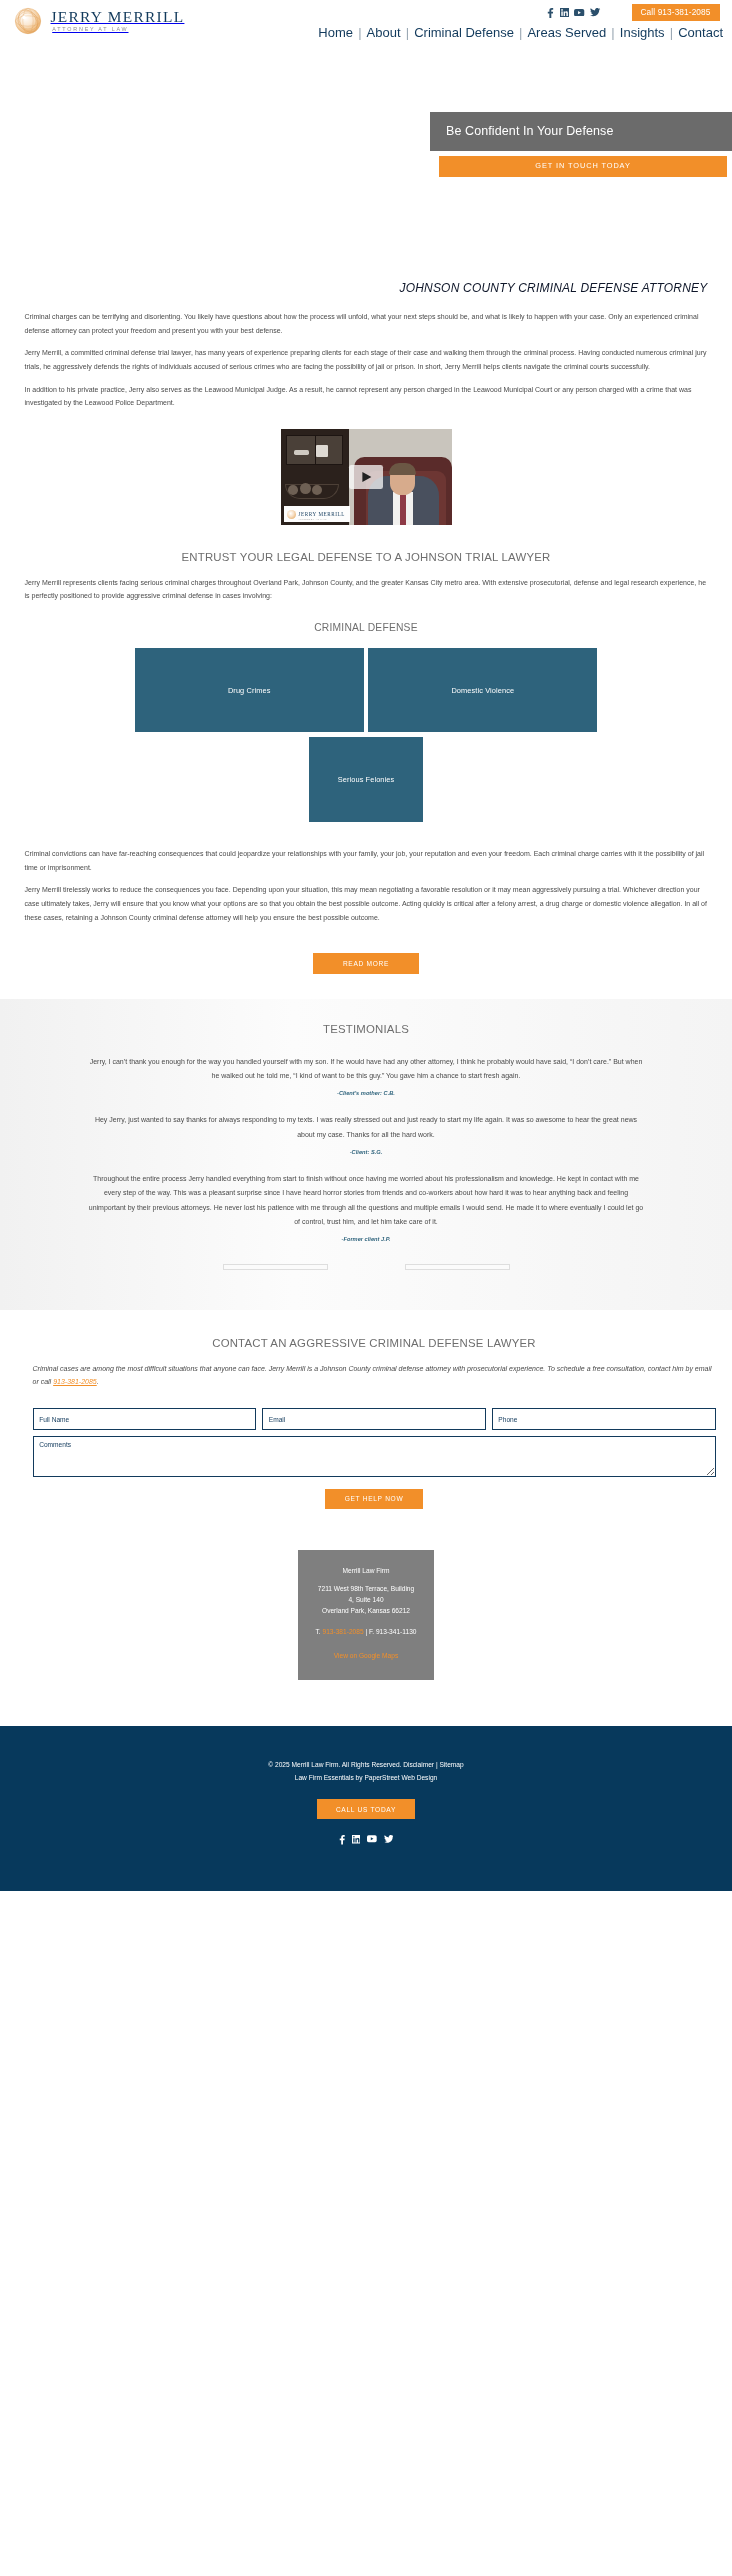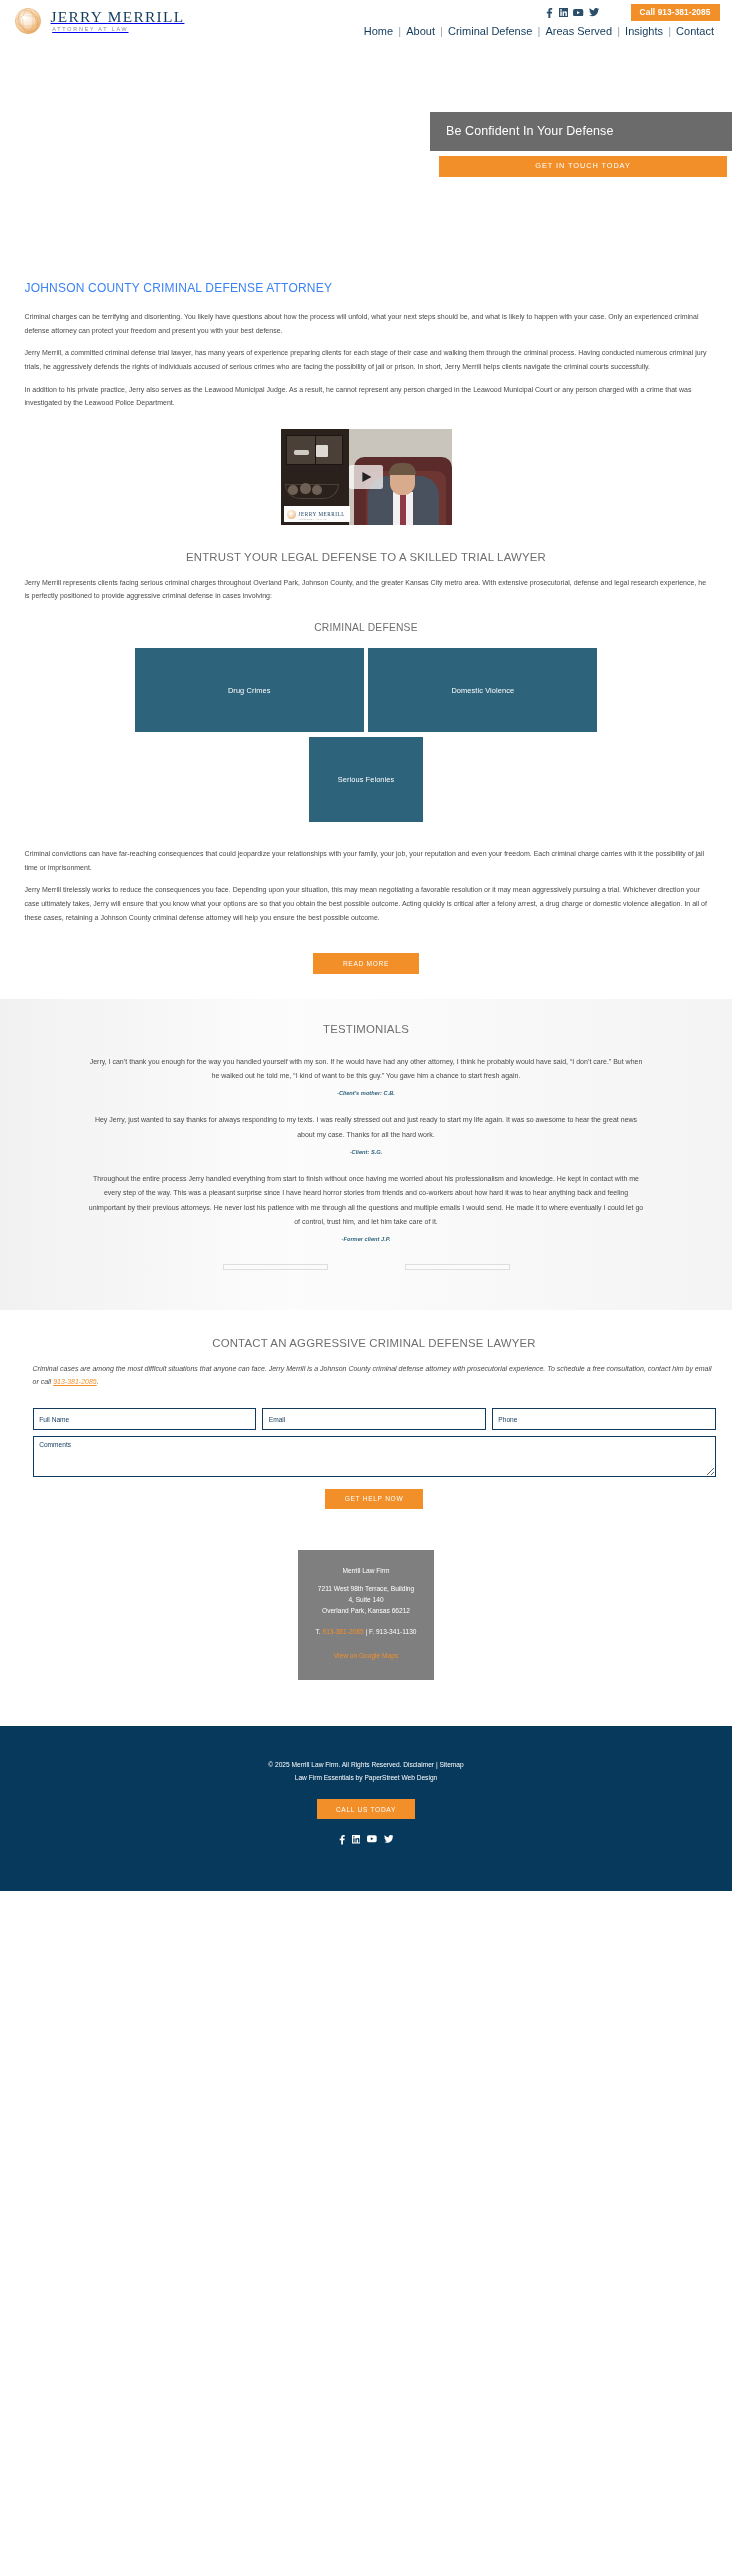--- a/index.html
+++ b/index.html
@@ -33,27 +33,27 @@
     font-size:5.4px; letter-spacing:1.8px; color:#8d8d8d; margin-top:2.3px; padding-left:1.7px;
   }
   .header-right {
     position:absolute; right:12.5px; top:4px;
     display:flex; align-items:center; gap:0;
   }
   .social-top { display:flex; align-items:center; gap:5.7px; margin-right:8px; }
   .social-top svg { display:block; }
   .call-btn {
     background:#f28f29; color:#ffffff;
-    font-size:8.3px; font-weight:bold;
+    font-size:8.3px; font-weight:normal;
     padding:3.4px 9px 4px; text-decoration:none;
     display:inline-block; letter-spacing:0.1px;margin-left:23px;
   }
   nav.mainnav {
-    position:absolute; right:18px; top:25px;
-    font-size:11px; color:#123a5c;
+    position:absolute; right:9px; top:25px;
+    font-size:13px; color:#123a5c;
   }
   nav.mainnav a { color:#123a5c; text-decoration:none; }
   nav.mainnav .sep { color:#9aa7b3; margin:0 5.1px; }
 
   
   .hero {
     position:relative;
     height:171px;
     background:#ffffff;
     overflow:hidden;
@@ -70,23 +70,23 @@
   .hero-cta {
     display:block;
     background:#f28f29; color:#ffffff; text-decoration:none;
     text-align:center; font-size:7.4px; letter-spacing:0.9px;
     padding:5.7px 0 6.3px; margin-top:5.1px;
     width:288px; margin-left:9px;
   }
 
   
   h1.page-title {
-    text-align:left; color:#3b82f6;
+    text-align:right; color:#0f172a;
     font-size:12px; font-weight:400; letter-spacing:0.2px;
-    margin:0 0 15px 0; padding:0;
+    margin:0 0 15px 0; padding:0;font-style:italic;
   }
   h2.sec-title {
     text-align:center; color:#6e6e6e;
     font-size:11.4px; font-weight:400; letter-spacing:0.2px;
     margin:0 0 12.5px 0;
   }
   h2.sec-title.sm { font-size:10.3px; }
 
   p.body {
     font-size:7px; line-height:1.95; color:#4a4a4a;
@@ -344,21 +344,21 @@
             <span>
               <span class="vt">JERRY MERRILL</span>
               <span class="vs" style="display:block">ATTORNEY AT LAW</span>
             </span>
           </div>
         </div>
       </div>
 
       <div style="height:26px"></div>
 
-      <h2 class="sec-title">ENTRUST YOUR LEGAL DEFENSE TO A SKILLED TRIAL LAWYER</h2>
+      <h2 class="sec-title">ENTRUST YOUR LEGAL DEFENSE TO A JOHNSON TRIAL LAWYER</h2>
       <p class="body">Jerry Merrill represents clients facing serious criminal charges throughout Overland Park, Johnson County, and the greater Kansas City metro area. With extensive prosecutorial, defense and legal research experience, he is perfectly positioned to provide aggressive criminal defense in cases involving:</p>
 
       <div style="height:10.3px"></div>
       <h2 class="sec-title sm">CRIMINAL DEFENSE</h2>
 
       <div class="practice-grid">
         <div class="pg-row">
           <a class="pg-card" href="#">Drug Crimes</a>
           <a class="pg-card" href="#">Domestic Violence</a>
         </div>

